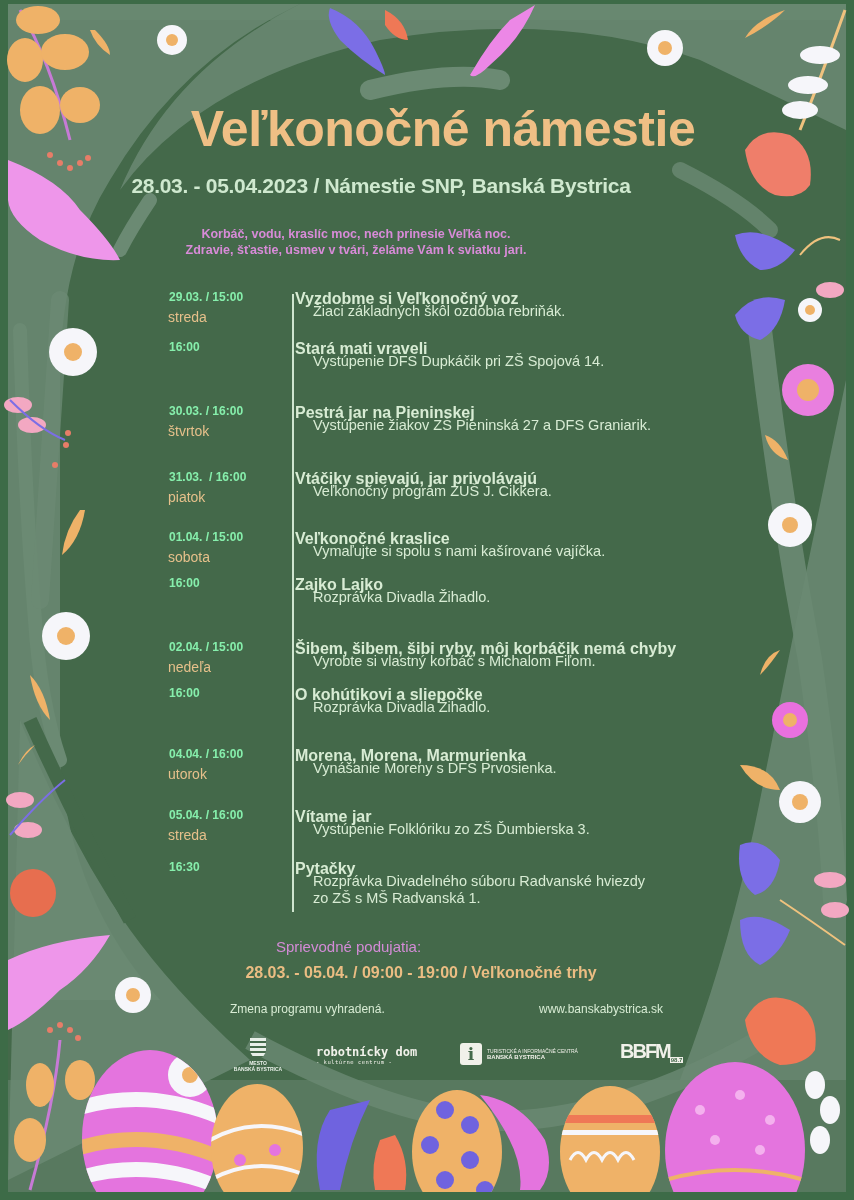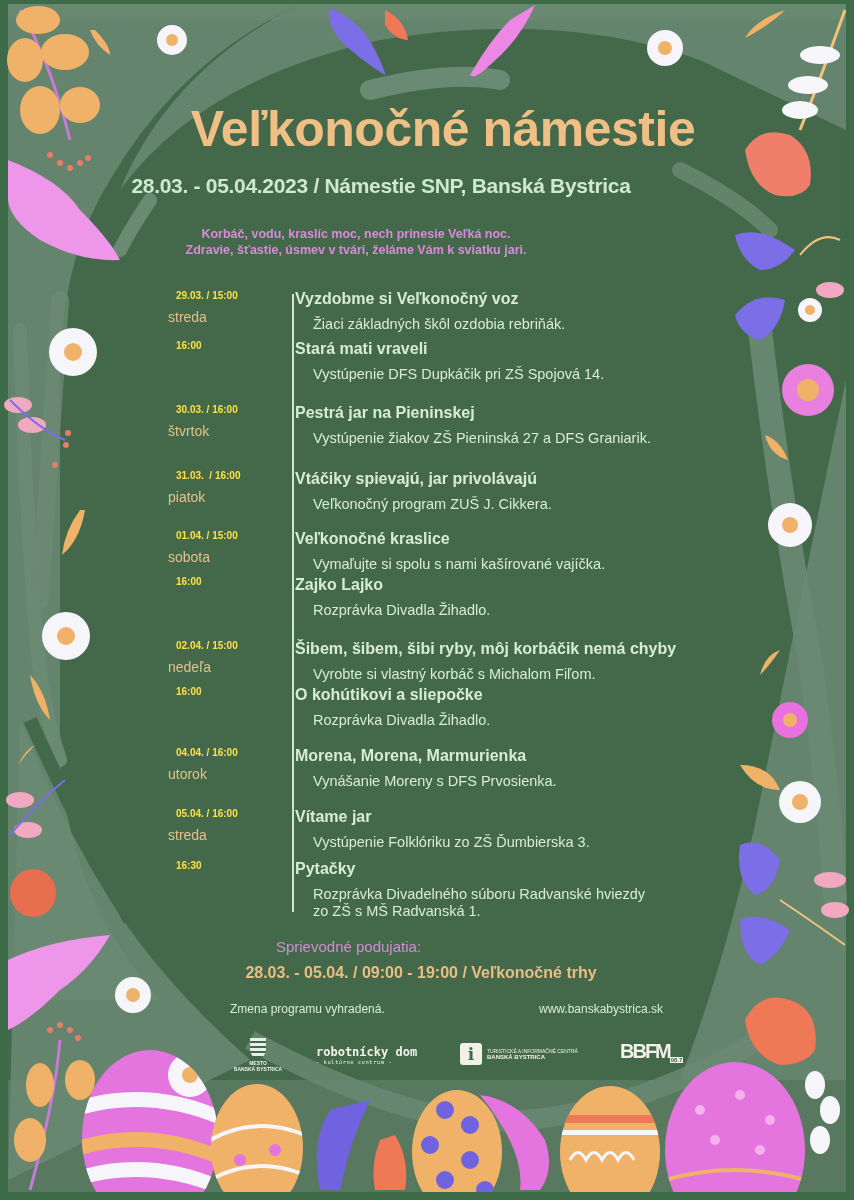--- a/index.html
+++ b/index.html
@@ -5,25 +5,25 @@
   html, body { margin: 0; padding: 0; }
   body { width: 854px; height: 1200px; position: relative; overflow: hidden; background: #3d6b47; font-family: "Liberation Sans", sans-serif; }
   .poster { position: absolute; inset: 0; background: #44694a; overflow: hidden; }
   .bg-svg { position: absolute; left: 0; top: 0; width: 854px; height: 1200px; }
   .title { position: absolute; left: 0; width: 854px; top: 100px; text-align: center; font-weight: 700; font-size: 50px; color: #efbf85; letter-spacing: -0.5px; padding-left: 16px; }
   .subtitle { position: absolute; left: 0; width: 762px; top: 174px; text-align: center; font-weight: 700; font-size: 21px; color: #cfe9cf; letter-spacing: -0.3px; }
   .verse { position: absolute; left: 0; width: 712px; top: 226px; text-align: center; font-weight: 700; font-size: 12.5px; color: #d88bd8; line-height: 16px; }
   .schedule { position: absolute; left: 168px; top: 290px; width: 560px; }
   .timeline-line { position: absolute; left: 292px; top: 294px; width: 2px; height: 618px; background: #cfe5cf; }
   .event { position: absolute; left: 0; width: 580px; }
-  .ev-date { position: absolute; left: 8px; width: 108px; font-weight: 700; font-size: 10px; color: #fde047; }
+  .ev-date { position: absolute; left: 1px; width: 108px; font-weight: 700; font-size: 12px; color: #86efac; }
   .ev-date.right { text-align: left; }
   .ev-day { position: absolute; left: 0; top: 19px; font-size: 14px; color: #e6c08b; }
   .ev-title { position: absolute; left: 127px; font-weight: 700; font-size: 16px; color: #d8ecd4; white-space: nowrap; }
-  .ev-desc { position: absolute; left: 145px; top: 26px; font-size: 14.5px; color: #d8ecd4; white-space: nowrap; line-height: 17px; }
+  .ev-desc { position: absolute; left: 145px; top: 13px; font-size: 14.5px; color: #d8ecd4; white-space: nowrap; line-height: 17px; }
   .accomp-label { position: absolute; left: 0; width: 697px; top: 938px; text-align: center; font-size: 15px; color: #d38bd6; }
   .accomp-value { position: absolute; left: 0; width: 842px; top: 964px; text-align: center; font-weight: 700; font-size: 16px; color: #ebbd83; }
   .note-left { position: absolute; left: 230px; top: 1002px; font-size: 12px; color: #d8ecd4; }
   .note-right { position: absolute; left: 539px; top: 1002px; font-size: 12px; color: #d8ecd4; }
   .logo { position: absolute; color: #e8efe8; }
   .logo-mesto { left: 232px; top: 1038px; width: 52px; text-align: center; font-size: 5px; font-weight: 700; line-height: 6px; }
   .logo-mesto .crest { width: 16px; height: 20px; margin: 0 auto 2px; background: repeating-linear-gradient(180deg, #e8efe8 0 3px, #44694a 3px 5px); border-radius: 0 0 8px 8px; }
   .logo-rd { left: 316px; top: 1045px; text-align: left; }
   .logo-rd .main { font-family: "DejaVu Sans Mono", monospace; font-weight: 700; font-size: 12px; color: #f1f1ea; }
   .logo-rd .sub { font-family: "DejaVu Sans Mono", monospace; font-size: 5.5px; color: #f1f1ea; letter-spacing: 0.5px; }

